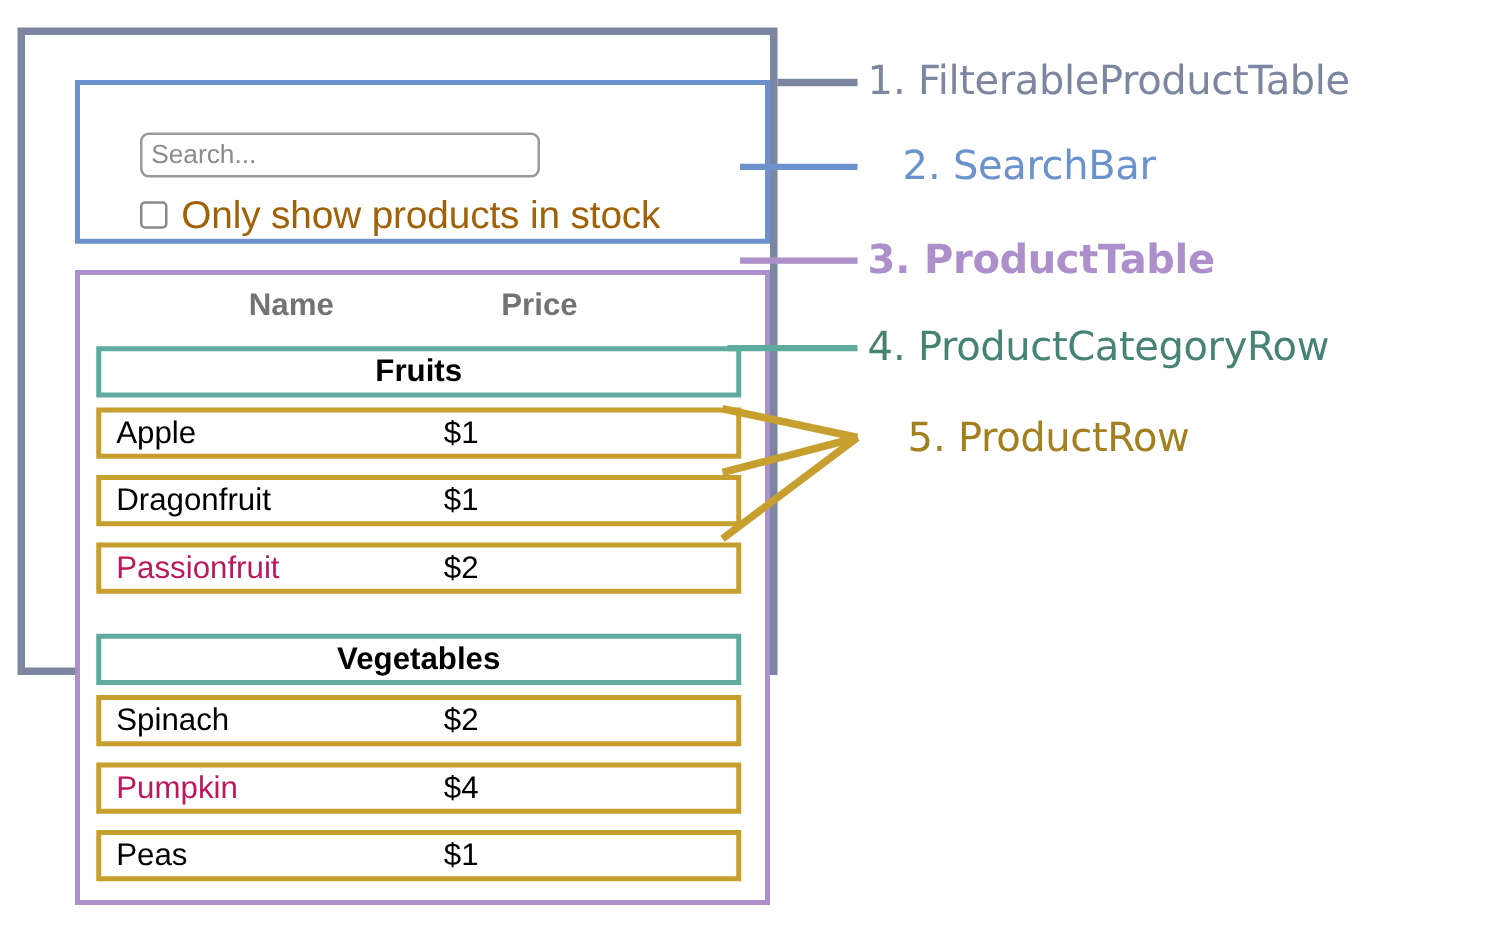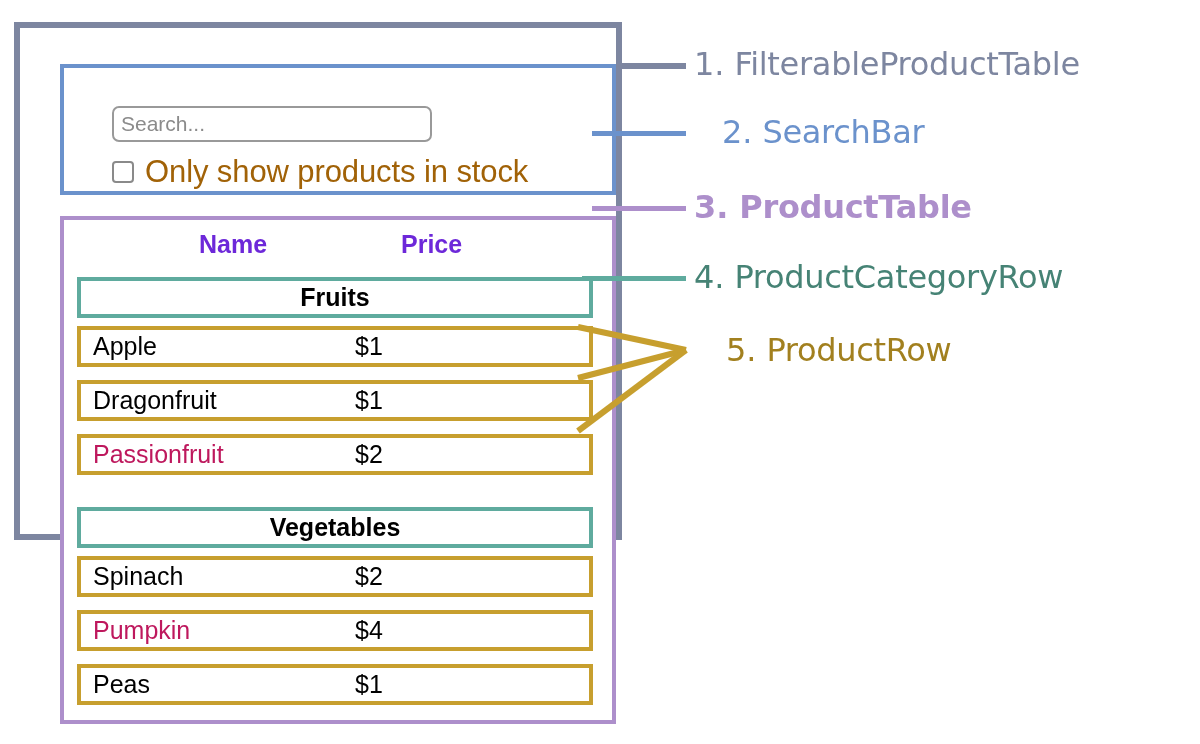--- a/index.html
+++ b/index.html
@@ -103,21 +103,21 @@
     position: absolute;
     left: 0;
     top: 10px;
     width: 100%;
     height: 40px;
   }
   .th {
     position: absolute;
     font-size: 25px;
     font-weight: bold;
-    color: #6d28d9;
+    color: #737373;
     top: 0;
   }
   .th-name  { left: 135px; }
   .th-price { left: 337px; }
 
   .rows {
     position: absolute;
     left: 13px;
     top: 57px;
     width: 516px;

